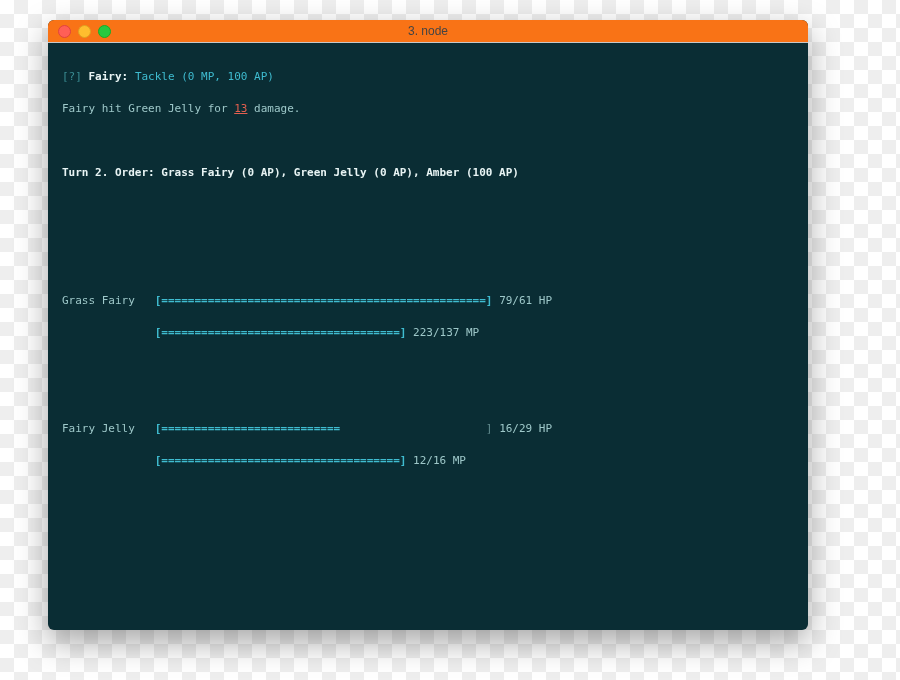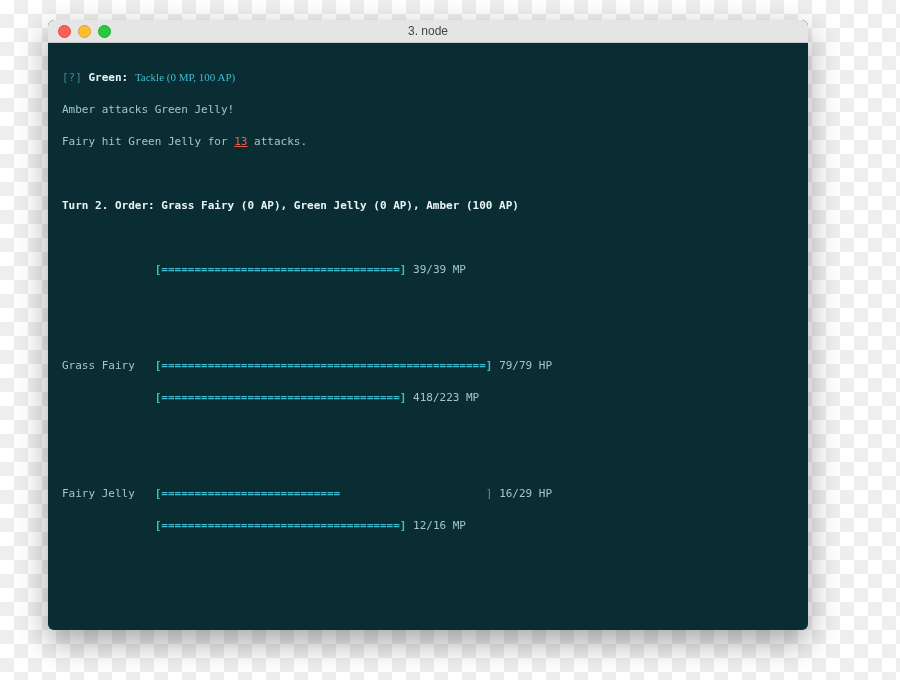--- a/index.html
+++ b/index.html
@@ -13,66 +13,64 @@
     background-position:0 0,0 14px,14px -14px,-14px 0;
     background-color:#fff;
     font-family:Menlo,Consolas,monospace;
   }
   .window{
     position:absolute;left:48px;top:20px;width:760px;height:610px;
     border-radius:6px;overflow:hidden;box-shadow:0 12px 32px rgba(0,0,0,.35);
     background:#0a2d34;
   }
   .titlebar{
-    height:22px;background:#e5e5e5;border-bottom:1px solid #c8c8c8;
+    height:22px;background:#f97316;border-bottom:1px solid #c8c8c8;
     display:flex;align-items:center;position:relative;
   }
   .dots{display:flex;gap:7px;padding-left:10px;}
   .dot{width:11px;height:11px;border-radius:50%;}
   .dot-r{background:#ff5f56;border:1px solid #e0443e;}
   .dot-y{background:#ffbd2e;border:1px solid #dea123;}
   .dot-g{background:#27c93f;border:1px solid #1aab29;}
   .title{position:absolute;left:0;right:0;text-align:center;font:400 12px -apple-system,Helvetica,Arial;color:#444;}
   .term{
     padding:10px 14px;font-size:11px;line-height:16px;color:#9ec8c9;
     white-space:pre;overflow:hidden;
   }
   .bold{color:#e8f4f4;font-weight:bold;}
-  .cyan{color:#3fbcd0;font-family:Liberation Serif, serif;}
+  .cyan{color:#3fbcd0;}
   .cyan-b{color:#3fbcd0;font-weight:bold;}
   .teal{color:#3a8d94;}
   .red{color:#e25f4f;text-decoration:underline;}
   .dim{color:#628c8f;}
   .row{display:block;}
 </style>
 </head>
 <body>
 
 <div class="window">
   <div class="titlebar">
     <div class="dots">
       <div class="dot dot-r"></div>
       <div class="dot dot-y"></div>
       <div class="dot dot-g"></div>
     </div>
     <div class="title">3. node</div>
   </div>
 
   <div class="term">
-<span class="row"><span class="teal">[?]</span> <span class="bold">Green:</span> <span class="cyan">Tackle (0 MP, 100 AP)</span></span>
-<span class="row">Amber attacks Green Jelly!</span>
-<span class="row"><span>Fairy hit Green Jelly for </span><span class="red">13</span><span> attacks.</span></span>
+<span class="row"><span class="teal">[?]</span> <span class="bold">Fairy:</span> <span class="cyan">Tackle (0 MP, 100 AP)</span></span>
+<span class="row"><span>Fairy hit Green Jelly for </span><span class="red">13</span><span> damage.</span></span>
 <span class="row"> </span>
 <span class="row bold">Turn 2. Order: Grass Fairy (0 AP), Green Jelly (0 AP), Amber (100 AP)</span>
 <span class="row"> </span>
-<span class="row">              <span class="cyan-b">[====================================]</span> <span>39/39 MP</span></span>
 <span class="row"> </span>
 <span class="row"> </span>
-<span class="row"><span>Grass Fairy</span>   <span class="cyan-b">[=================================================]</span> <span>79/79 HP</span></span>
-<span class="row">              <span class="cyan-b">[====================================]</span> <span>418/223 MP</span></span>
+<span class="row"><span>Grass Fairy</span>   <span class="cyan-b">[=================================================]</span> <span>79/61 HP</span></span>
+<span class="row">              <span class="cyan-b">[====================================]</span> <span>223/137 MP</span></span>
 <span class="row"> </span>
 <span class="row"> </span>
 <span class="row"><span>Fairy Jelly</span>   <span class="cyan-b">[===========================</span><span class="dim">                      ]</span> <span>16/29 HP</span></span>
 <span class="row">              <span class="cyan-b">[====================================]</span> <span>12/16 MP</span></span>
 <span class="row"> </span>
 <span class="row"> </span>
 
 
 
 

